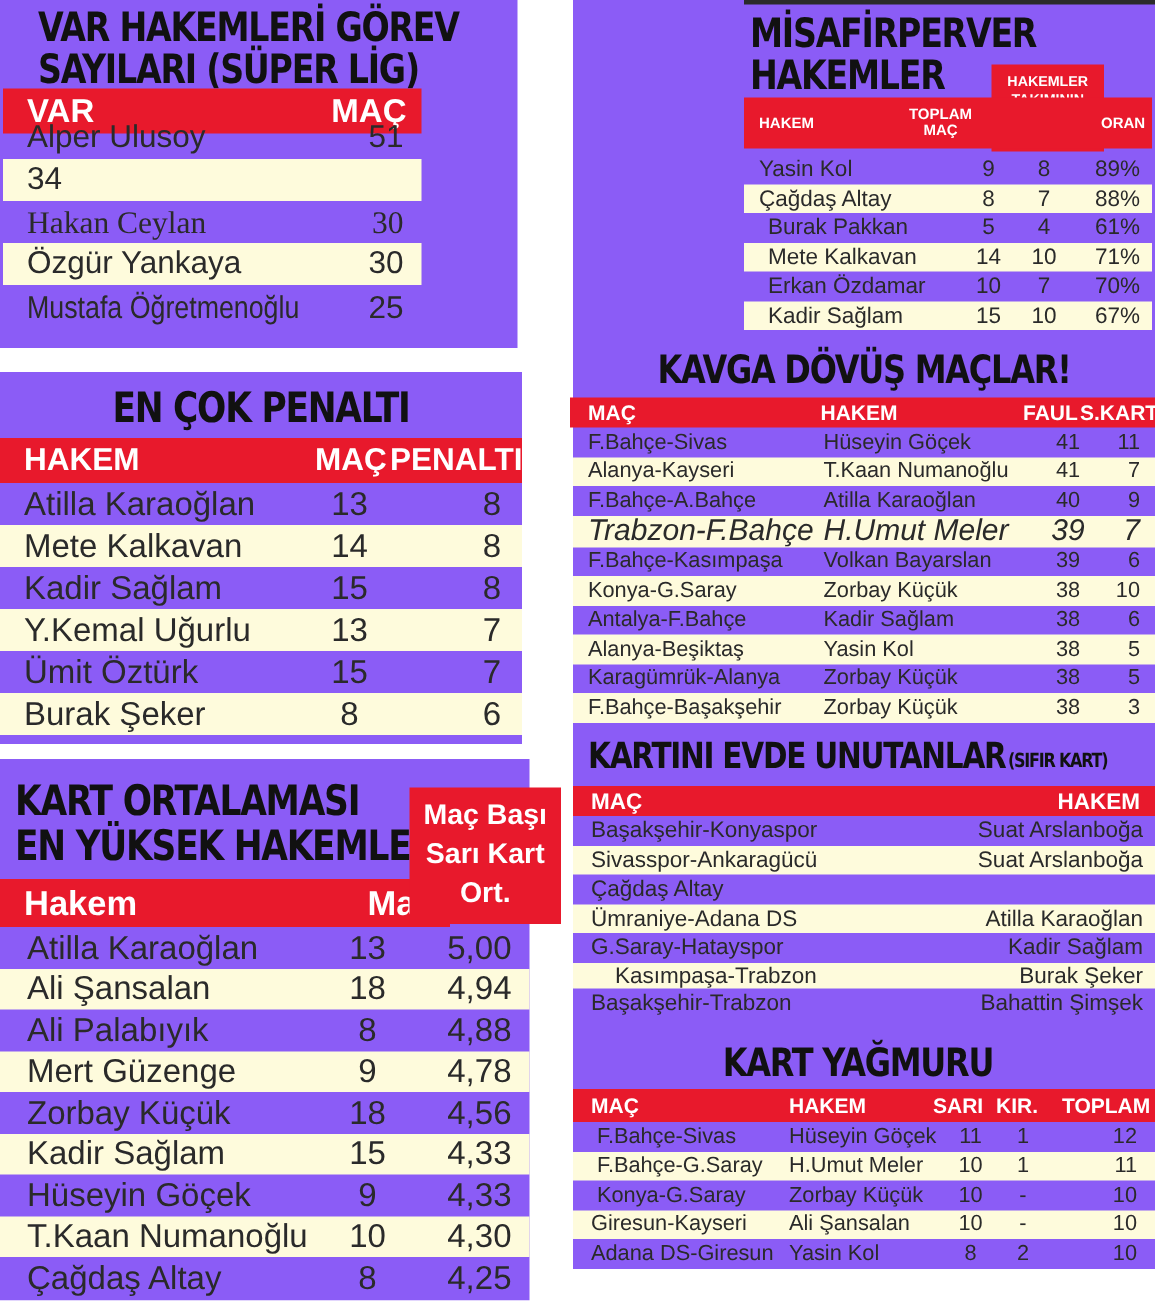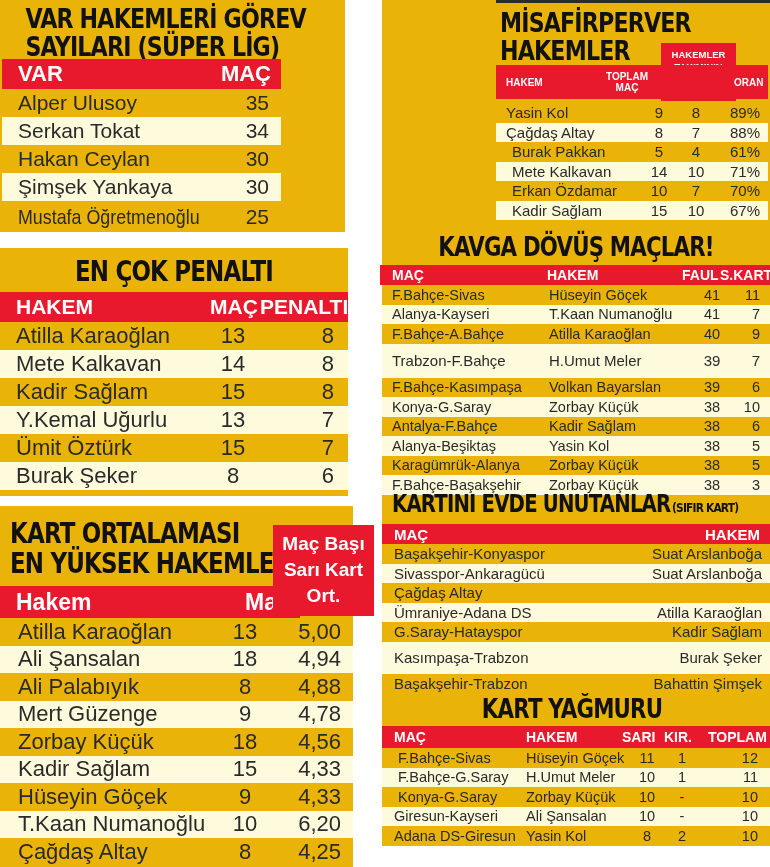--- a/index.html
+++ b/index.html
@@ -1,53 +1,52 @@
 <!DOCTYPE html>
 <html><head>
 <meta charset="utf-8">
 <style>
   html, body { margin:0; padding:0; }
   body { width:770px; height:867px; background:#ffffff; position:relative; overflow:hidden;
          font-family:"Liberation Sans", "DejaVu Sans", sans-serif; color:#2a2a2a; }
-  .panel { position:absolute; background:#eab308; }
+  .panel { position:absolute; background:#8b5cf6; }
   .title { font-family:"DejaVu Sans", "Liberation Sans", sans-serif; font-weight:bold; color:#111;
            text-align:center; letter-spacing:-1px; transform:scaleX(0.82); transform-origin:center; line-height:1; white-space:nowrap; }
   .hdr { background:#e8192c; color:#fff; font-weight:bold; display:flex; align-items:center; box-sizing:border-box; white-space:nowrap; }
   .row { display:flex; align-items:center; box-sizing:border-box; white-space:nowrap; }
   .row.alt { background:#fefbdc; }
   .c { overflow:hidden; }
   .r { text-align:right; }
   .ctr { text-align:center; }
   .cond { display:inline-block; transform:scaleX(0.85); transform-origin:left center; }
 </style>
 </head>
 <body>
 
 <div class="panel" style="left:0;top:0;width:345px;height:232px;">
   <div class="title" style="position:absolute;left:0;top:5px;width:282px;font-size:27px;">VAR HAKEMLERİ GÖREV</div>
   <div class="title" style="position:absolute;left:0;top:33px;width:282px;font-size:27px;">SAYILARI (SÜPER LİG)</div>
   <div class="hdr" style="position:absolute;left:2px;top:59px;width:279px;height:30px;font-size:22px;padding:0 10px 0 16px;">
     <span style="flex:1;">VAR</span>
     <span>MAÇ</span>
   </div>
-  <div style="position:absolute;left:2px;top:89px;width:279px;">
+  <div style="position:absolute;left:2px;top:78px;width:279px;">
     <div class="row" style="height:28px;font-size:21px;padding:0 12px 0 16px;">
         <span class="c" style="flex:1;">Alper Ulusoy</span>
-        <span>35</span>
+        <span>51</span>
       </div>
     <div class="row alt" style="height:28px;font-size:21px;padding:0 12px 0 16px;">
-        <span class="c" style="flex:1;">Serkan Tokat</span>
         <span>34</span>
       </div>
-    <div class="row" style="height:28px;font-size:21px;padding:0 12px 0 16px;">
+    <div class="row" style="height:28px;font-size:21px;padding:0 12px 0 16px;font-family:Liberation Serif, serif;">
         <span class="c" style="flex:1;">Hakan Ceylan</span>
         <span>30</span>
       </div>
     <div class="row alt" style="height:28px;font-size:21px;padding:0 12px 0 16px;">
-        <span class="c" style="flex:1;">Şimşek Yankaya</span>
+        <span class="c" style="flex:1;">Özgür Yankaya</span>
         <span>30</span>
       </div>
     <div class="row" style="height:28px;font-size:21px;padding:4px 12px 0 16px;">
         <span class="c" style="flex:1;"><span class="cond">Mustafa Öğretmenoğlu</span></span>
         <span>25</span>
       </div>
   </div>
 </div>
 
 <div class="panel" style="left:0;top:248px;width:348px;height:248px;">
@@ -135,21 +134,21 @@
         <span class="r" style="width:76px;">4,33</span>
       </div>
     <div class="row" style="height:27.5px;font-size:22px;padding:0 12px 0 18px;">
         <span style="flex:1;">Hüseyin Göçek</span>
         <span class="ctr" style="width:40px;">9</span>
         <span class="r" style="width:76px;">4,33</span>
       </div>
     <div class="row alt" style="height:27.5px;font-size:22px;padding:0 12px 0 18px;">
         <span style="flex:1;">T.Kaan Numanoğlu</span>
         <span class="ctr" style="width:40px;">10</span>
-        <span class="r" style="width:76px;">6,20</span>
+        <span class="r" style="width:76px;">4,30</span>
       </div>
     <div class="row" style="height:27.5px;font-size:22px;padding:0 12px 0 18px;">
         <span style="flex:1;">Çağdaş Altay</span>
         <span class="ctr" style="width:40px;">8</span>
         <span class="r" style="width:76px;">4,25</span>
       </div>
   </div>
 </div>
 
 <div class="panel" style="left:382px;top:0;width:388px;height:846px;"></div>
@@ -232,21 +231,21 @@
         <span style="flex:1;">T.Kaan Numanoğlu</span>
         <span class="ctr" style="width:28px;">41</span>
         <span class="r" style="width:34px;">7</span>
       </div>
     <div class="row" style="height:19.5px;font-size:14.5px;padding:0 10px 0 10px;">
         <span style="width:157px;">F.Bahçe-A.Bahçe</span>
         <span style="flex:1;">Atilla Karaoğlan</span>
         <span class="ctr" style="width:28px;">40</span>
         <span class="r" style="width:34px;">9</span>
       </div>
-    <div class="row alt" style="height:34px;font-size:15px;padding:0 10px 0 10px;">
+    <div class="row alt" style="height:21px;font-size:20px;padding:0 10px 0 10px;font-style:italic;">
         <span style="width:157px;">Trabzon-F.Bahçe</span>
         <span style="flex:1;">H.Umut Meler</span>
         <span class="ctr" style="width:28px;">39</span>
         <span class="r" style="width:34px;">7</span>
       </div>
     <div class="row" style="height:19.5px;font-size:14.5px;padding:0 10px 0 10px;">
         <span style="width:157px;">F.Bahçe-Kasımpaşa</span>
         <span style="flex:1;">Volkan Bayarslan</span>
         <span class="ctr" style="width:28px;">39</span>
         <span class="r" style="width:34px;">6</span>
@@ -306,21 +305,21 @@
         <span>Çağdaş Altay</span>
       </div>
     <div class="row alt" style="height:19.5px;font-size:15px;padding:0 8px 0 12px;">
         <span style="flex:1;">Ümraniye-Adana DS</span>
         <span>Atilla Karaoğlan</span>
       </div>
     <div class="row" style="height:19.5px;font-size:15px;padding:0 8px 0 12px;">
         <span style="flex:1;">G.Saray-Hatayspor</span>
         <span>Kadir Sağlam</span>
       </div>
-    <div class="row alt" style="height:32px;font-size:15px;padding:0 8px 0 12px;">
+    <div class="row alt" style="height:17px;font-size:15px;padding:0 8px 0 28px;">
         <span style="flex:1;">Kasımpaşa-Trabzon</span>
         <span>Burak Şeker</span>
       </div>
     <div class="row" style="height:19.5px;font-size:15px;padding:0 8px 0 12px;">
         <span style="flex:1;">Başakşehir-Trabzon</span>
         <span>Bahattin Şimşek</span>
       </div>
   </div>
 </div>
 

